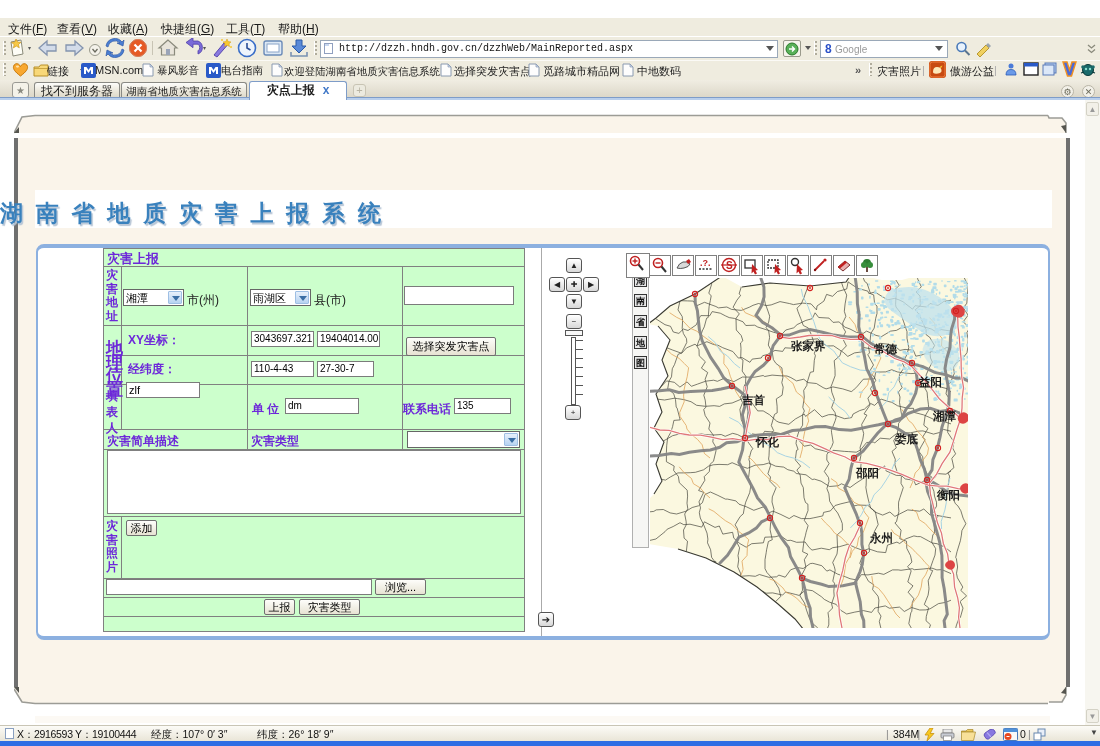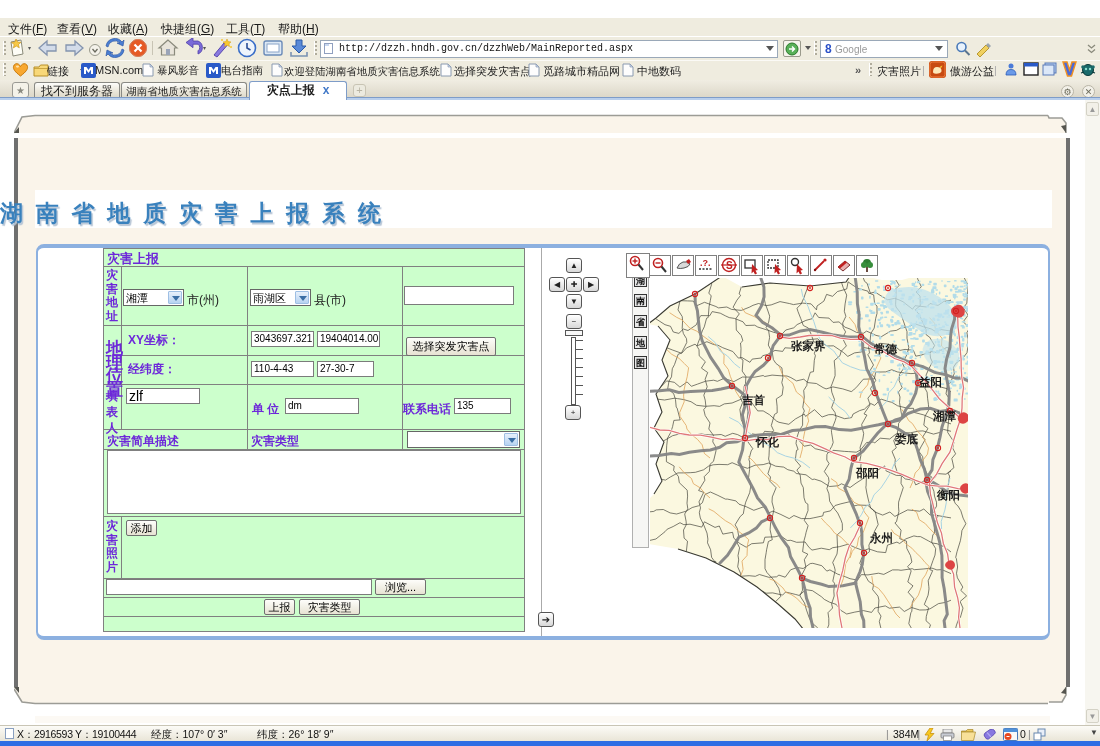--- a/index.html
+++ b/index.html
@@ -306,21 +306,21 @@
   <div class="abs nav" style="left:106px;top:242px;width:13px;font-size:17px;line-height:13.5px">地理位置</div>
   <div class="abs nav" style="left:128px;top:232px;font-size:12px">XY坐标：</div>
   <div class="inp" style="left:251px;top:231px;width:63px;height:16px;font-size:10px">3043697.3217</div>
   <div class="inp" style="left:317px;top:231px;width:63px;height:16px;font-size:10px">19404014.00</div>
   <div class="btn" style="left:406px;top:237px;width:90px;height:19px;line-height:17px">选择突发灾害点</div>
   <div class="abs nav" style="left:128px;top:261px;font-size:12px">经纬度：</div>
   <div class="inp" style="left:251px;top:261px;width:63px;height:16px;font-size:10px">110-4-43</div>
   <div class="inp" style="left:317px;top:261px;width:57px;height:16px;font-size:10px">27-30-7</div>
 
   <div class="abs nav" style="left:106px;top:288px;width:13px;font-size:12px;line-height:16px">填表人</div>
-  <div class="inp" style="left:126px;top:288px;width:74px;height:16px;font-size:14px">zlf</div>
+  <div class="inp" style="left:126px;top:282px;width:74px;height:16px;font-size:11px">zlf</div>
   <div class="abs nav" style="left:252px;top:301px;font-size:12px">单 位</div>
   <div class="inp" style="left:285px;top:298px;width:74px;height:16px;font-size:10px">dm</div>
   <div class="abs nav" style="left:403px;top:301px;font-size:12px">联系电话</div>
   <div class="inp" style="left:454px;top:298px;width:57px;height:16px;font-size:10px">135</div>
 
   <div class="abs nav" style="left:107px;top:333px;font-size:12px">灾害简单描述</div>
   <div class="abs nav" style="left:251px;top:333px;font-size:12px">灾害类型</div>
   <div class="sel" style="left:407px;top:331px;width:113px;height:17px">
           <span class="sarr"></span>
         </div>

